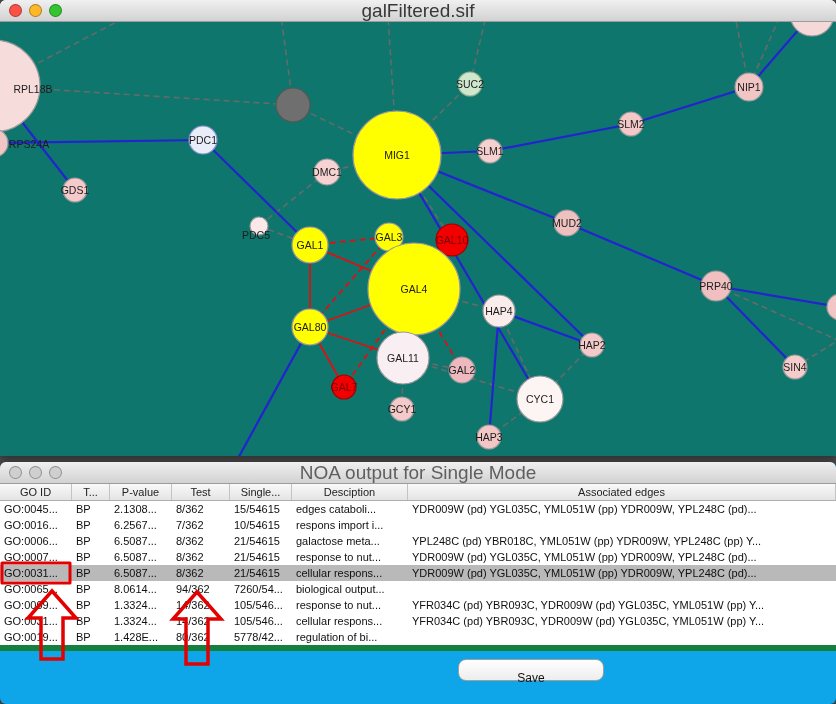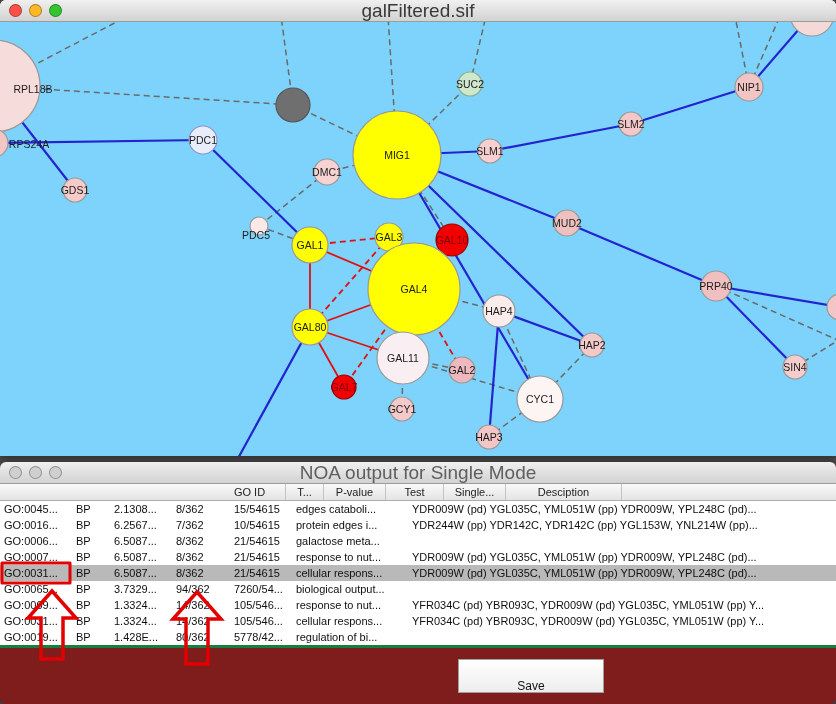--- a/index.html
+++ b/index.html
@@ -3,56 +3,56 @@
 <meta charset="utf-8">
 <style>
   html,body{margin:0;padding:0}
   body{
     width:836px;height:704px;position:relative;overflow:hidden;
     background:#4c4c4c;
     font-family:"Liberation Sans",sans-serif;
   }
   .window{position:absolute;left:0;width:836px;box-shadow:0 2px 8px rgba(0,0,0,.45)}
   .top-window{top:0;height:456px;background:#fff;border-radius:6px 6px 0 0}
-  .bottom-window{top:462px;height:242px;background:#7f1d1d;border-radius:6px 6px 6px 6px}
+  .bottom-window{top:462px;height:242px;background:#0ea5e9;border-radius:6px 6px 6px 6px}
   .titlebar{
     height:22px;box-sizing:border-box;position:relative;
     background:linear-gradient(#f0f0f0,#d2d2d2);
     border-bottom:1px solid #9c9c9c;border-radius:6px 6px 0 0;
   }
   .title{text-align:center;font-size:19px;line-height:21px;color:#393939}
   .bottom-window .title{color:#5f5f5f}
   .lights{position:absolute;left:9px;top:4px;display:flex;gap:7px}
   .light{width:13px;height:13px;border-radius:50%;border:1px solid rgba(0,0,0,.3);box-sizing:border-box}
-  .canvas{height:434px;background:#7dd3fc;overflow:hidden}
+  .canvas{height:434px;background:#0f766e;overflow:hidden}
   #net-svg{display:block}
   #net-svg text{font-family:"Liberation Sans",sans-serif}
 
   
   .thead{
     position:absolute;top:22px;left:0;width:836px;height:17px;box-sizing:border-box;
     background:linear-gradient(#f9f9f9,#e4e4e4);
-    border-bottom:1px solid #aeaeae;display:flex;font-size:11px;color:#222;justify-content:center;
+    border-bottom:1px solid #aeaeae;display:flex;font-size:11px;color:#222;
   }
   .thead span{
     display:block;text-align:center;line-height:16px;box-sizing:border-box;
     border-right:1px solid #c3c3c3;overflow:hidden;white-space:nowrap;
   }
-  .tbody{position:absolute;top:39px;left:0;width:836px;background:#fff;border-bottom:3px solid #15803d}
+  .tbody{position:absolute;top:39px;left:0;width:836px;background:#fff;border-bottom:6px solid #15803d}
   .trow{display:flex;height:16px;line-height:16px;font-size:11px;color:#101010;white-space:nowrap}
   .trow.sel{background:#b9b9b9}
   .trow span{display:block;overflow:hidden;box-sizing:border-box;padding-left:4px}
   .c0{width:72px}.c1{width:38px}.c2{width:62px}.c3{width:58px}.c4{width:62px}.c5{width:116px}.c6{width:428px}
 
   .btn{
     position:absolute;height:22px;width:146px;box-sizing:border-box;
-    border:1px solid #9f9f9f;border-radius:0;
+    border:1px solid #9f9f9f;border-radius:8px;
     background:linear-gradient(#ffffff,#ededed);
     font-family:"Liberation Sans",sans-serif;font-size:12px;color:#111;
-    text-align:center;line-height:20px;padding:16px;cursor:default;
+    text-align:center;line-height:20px;padding:8px;cursor:default;
     box-shadow:inset 0 1px 0 rgba(255,255,255,.7);
   }
   .btn-save{left:458px;top:197px}
   .btn-cancel{left:676px;top:197px}
 
   #annot{position:absolute;left:0;top:0;width:836px;height:704px;pointer-events:none;z-index:10}
 </style>
 </head>
 <body>
 
@@ -188,48 +188,49 @@
     <div class="title">NOA output for Single Mode</div>
   </div>
 
   <div class="thead">
     <span class="c0">GO ID</span>
     <span class="c1">T...</span>
     <span class="c2">P-value</span>
     <span class="c3">Test</span>
     <span class="c4">Single...</span>
     <span class="c5">Desciption</span>
+    <span class="c6">Associated edges</span>
   </div>
 
   <div class="tbody" id="tbody">
       <div class="trow">
         <span class="c0">GO:0045...</span>
         <span class="c1">BP</span>
         <span class="c2">2.1308...</span>
         <span class="c3">8/362</span>
         <span class="c4">15/54615</span>
         <span class="c5">edges cataboli...</span>
         <span class="c6">YDR009W (pd) YGL035C, YML051W (pp) YDR009W, YPL248C (pd)...</span>
       </div>
       <div class="trow">
         <span class="c0">GO:0016...</span>
         <span class="c1">BP</span>
         <span class="c2">6.2567...</span>
         <span class="c3">7/362</span>
         <span class="c4">10/54615</span>
-        <span class="c5">protein edges i...</span>
-        <span class="c6">YDR244W (pp) YDR142C, YDR142C (pp) YGL153W, YNL214W (pp)...</span>
+        <span class="c5">respons import i...</span>
       </div>
       <div class="trow">
         <span class="c0">GO:0006...</span>
         <span class="c1">BP</span>
         <span class="c2">6.5087...</span>
         <span class="c3">8/362</span>
         <span class="c4">21/54615</span>
         <span class="c5">galactose meta...</span>
+        <span class="c6">YPL248C (pd) YBR018C, YML051W (pp) YDR009W, YPL248C (pp) Y...</span>
       </div>
       <div class="trow">
         <span class="c0">GO:0007...</span>
         <span class="c1">BP</span>
         <span class="c2">6.5087...</span>
         <span class="c3">8/362</span>
         <span class="c4">21/54615</span>
         <span class="c5">response to nut...</span>
         <span class="c6">YDR009W (pd) YGL035C, YML051W (pp) YDR009W, YPL248C (pd)...</span>
       </div>
@@ -238,21 +239,21 @@
         <span class="c1">BP</span>
         <span class="c2">6.5087...</span>
         <span class="c3">8/362</span>
         <span class="c4">21/54615</span>
         <span class="c5">cellular respons...</span>
         <span class="c6">YDR009W (pd) YGL035C, YML051W (pp) YDR009W, YPL248C (pd)...</span>
       </div>
       <div class="trow">
         <span class="c0">GO:0065...</span>
         <span class="c1">BP</span>
-        <span class="c2">3.7329...</span>
+        <span class="c2">8.0614...</span>
         <span class="c3">94/362</span>
         <span class="c4">7260/54...</span>
         <span class="c5">biological output...</span>
       </div>
       <div class="trow">
         <span class="c0">GO:0009...</span>
         <span class="c1">BP</span>
         <span class="c2">1.3324...</span>
         <span class="c3">14/362</span>
         <span class="c4">105/546...</span>

